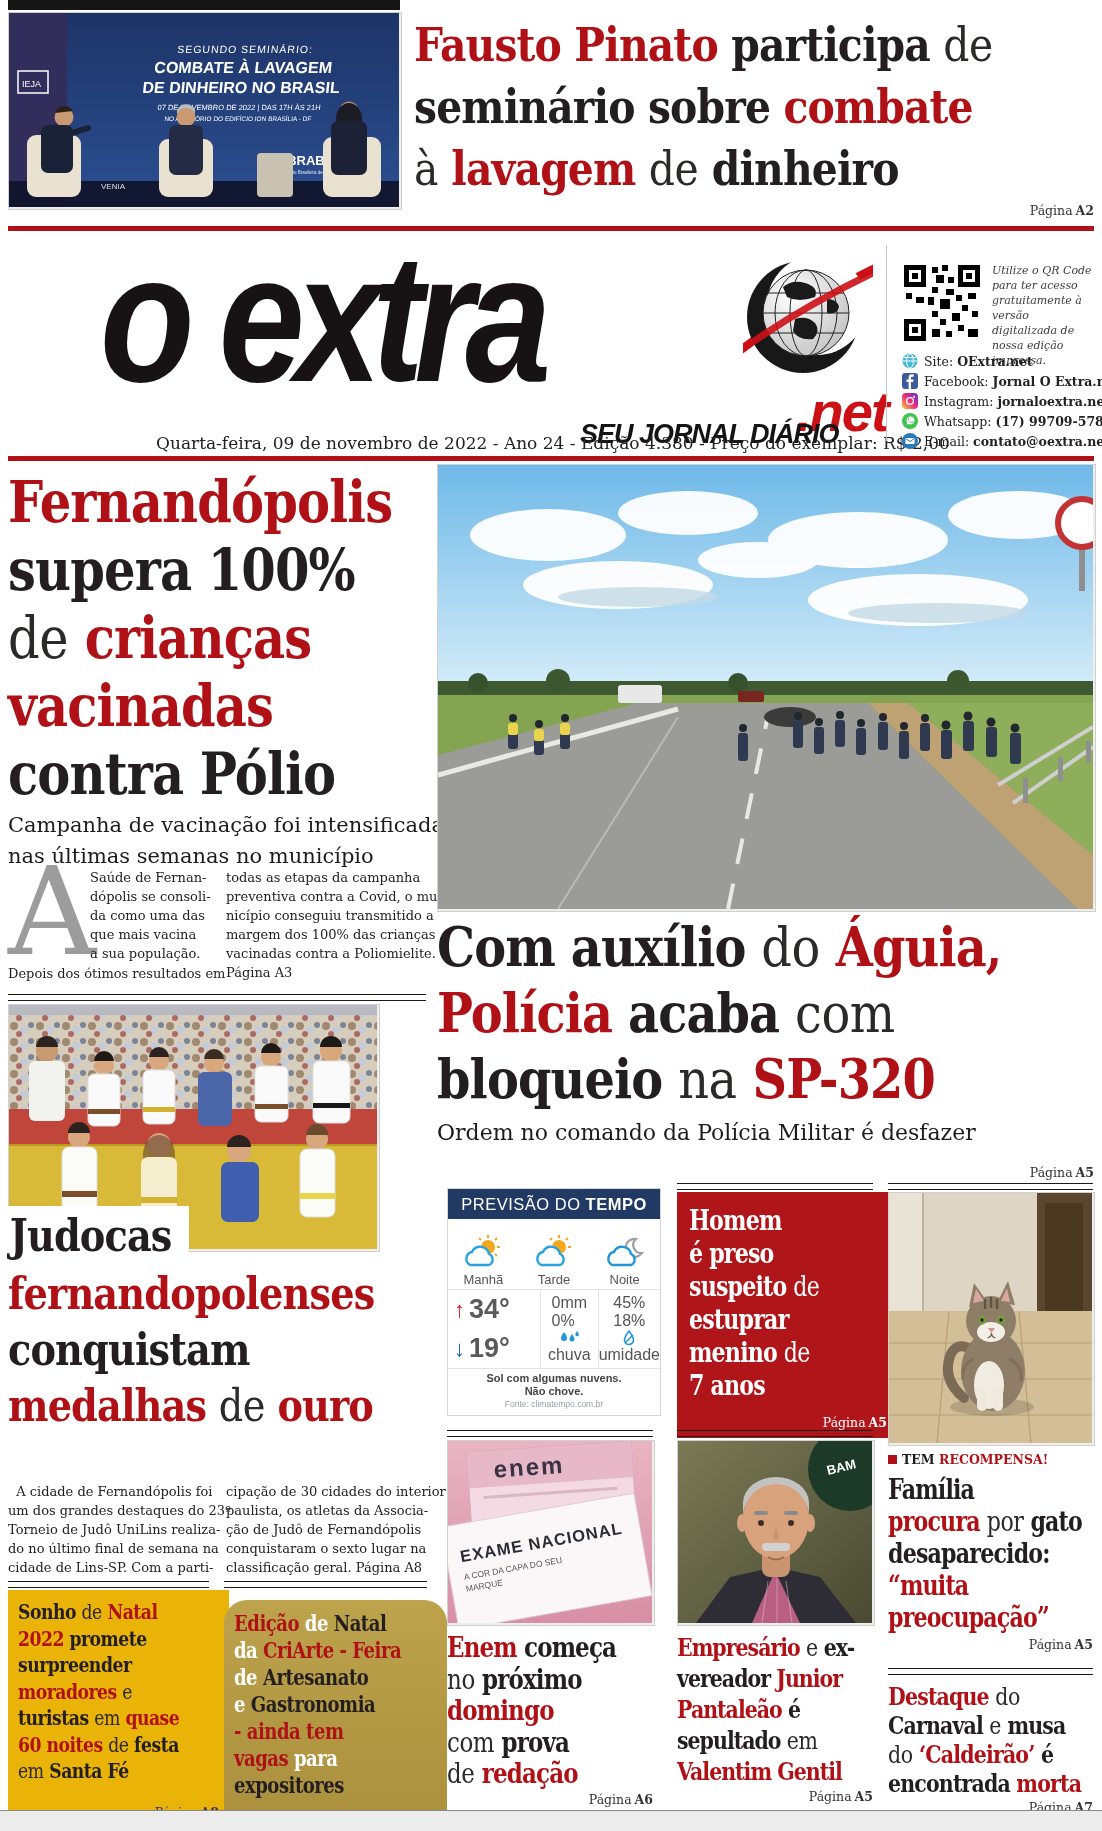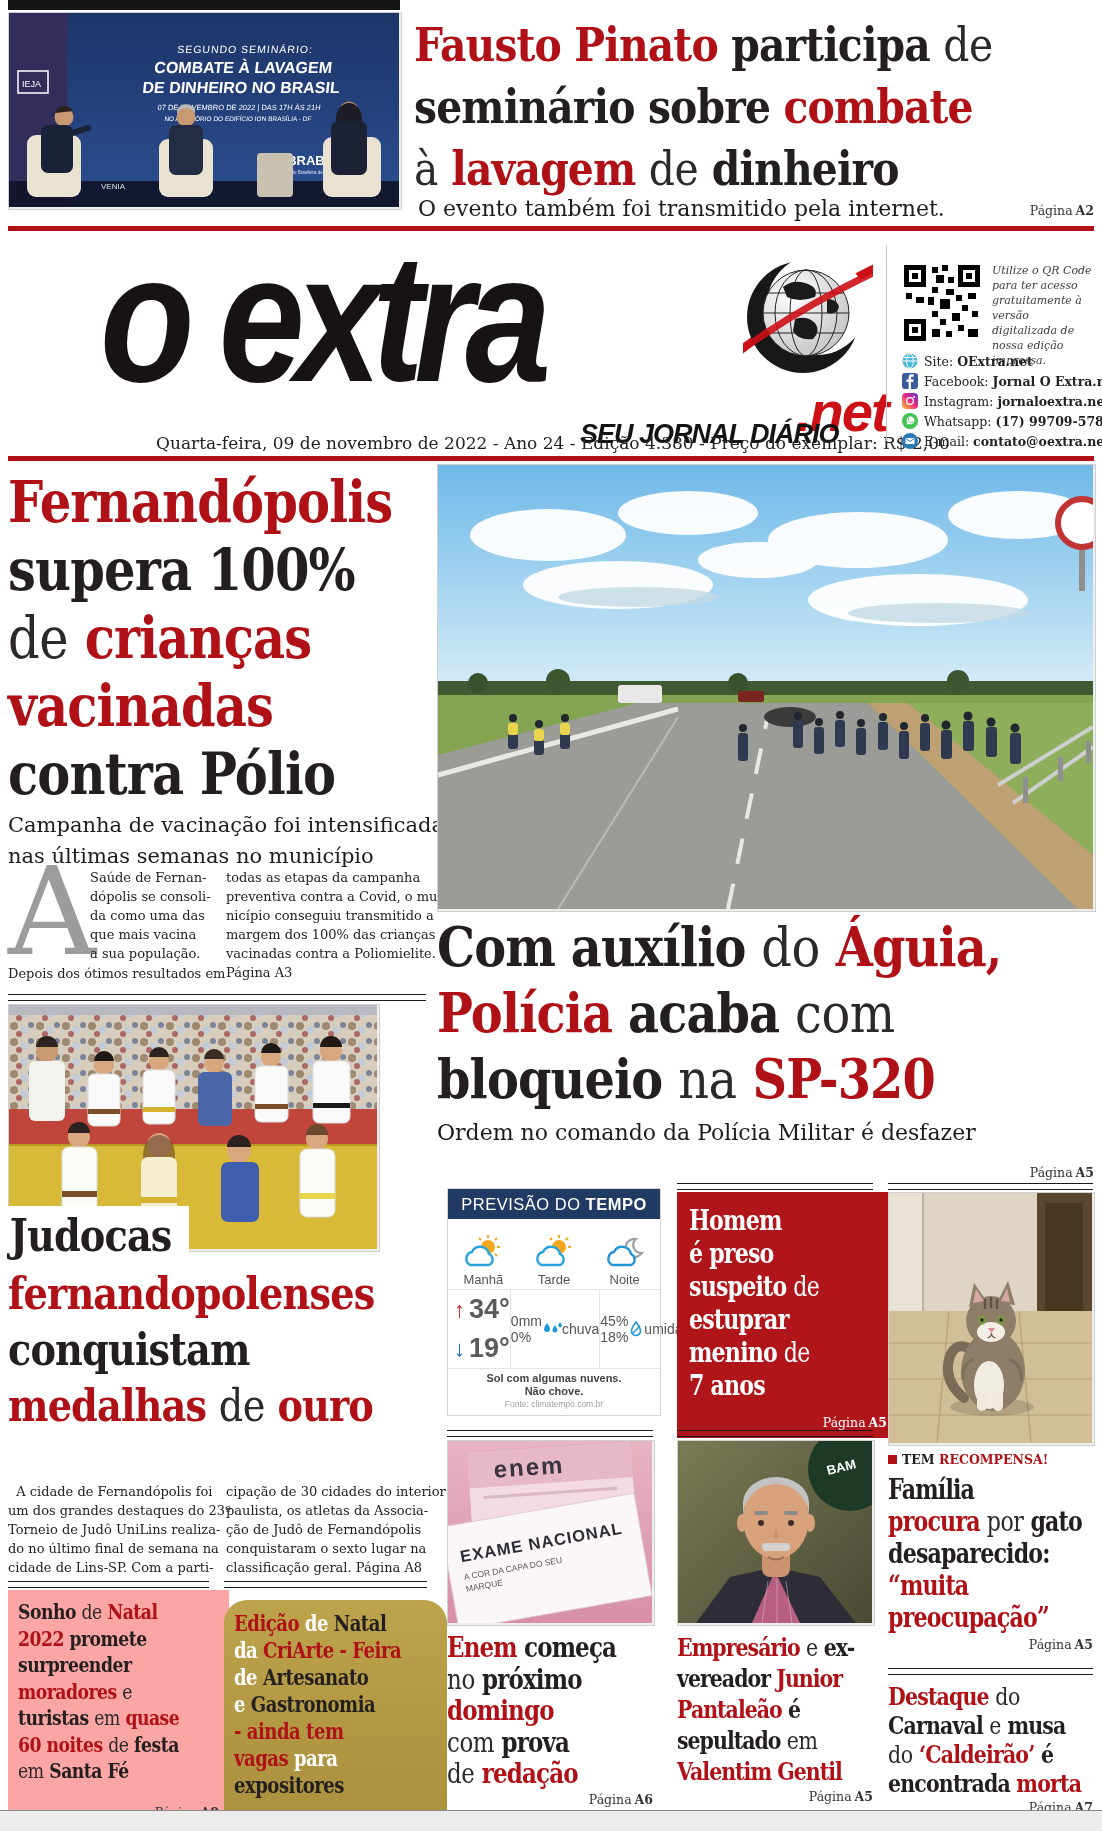--- a/index.html
+++ b/index.html
@@ -64,28 +64,28 @@
                 font-size:16.5px;letter-spacing:.5px;}
   #weather-head b{font-weight:700;}
   .w-icons{display:flex;height:70px;}
   .w-cell{flex:1;display:flex;flex-direction:column;align-items:center;justify-content:flex-end;padding-bottom:2px;}
   .w-cell .wlabel{font-size:13px;color:#555;margin-top:1px;}
   .w-temps{display:flex;border-top:1px solid #e4e4e4;height:78px;}
   .w-t-main{width:86px;display:flex;flex-direction:column;justify-content:space-around;padding-left:6px;border-right:1px solid #e4e4e4;}
   .w-t-row{display:flex;align-items:center;font-size:27px;font-weight:700;color:#5a5a5a;}
   .w-arrow{font-size:22px;margin-right:4px;font-weight:700;}
   .up{color:#d21f26;} .down{color:#1565c0;}
-  .w-t-sub{flex:1;display:flex;align-items:center;justify-content:space-between;padding:4px 0;font-size:14px;color:#555;}
+  .w-t-sub{flex:1;display:flex;flex-direction:column;align-items:center;justify-content:space-between;padding:4px 0;font-size:16px;color:#555;}
   .w-t-sub + .w-t-sub{border-left:1px solid #e4e4e4;}
   .w-summary{border-top:1px solid #e4e4e4;text-align:center;font-size:11px;font-weight:700;color:#444;padding:3px 0 1px;line-height:13px;}
   .w-source{font-size:8.5px;color:#9aa0a6;text-align:center;padding-bottom:2px;}
   
   #homem{background:#b0151a;padding:12px 12px;}
   
-  #natal-box{background:#fca5a5;padding:9px 10px;}
+  #natal-box{background:#eab308;padding:9px 10px;}
   #criarte-box{background:linear-gradient(180deg,#bda34c,#a98e3c);padding:10px 10px;}
   
   #cat-tag{font-size:12.5px;font-weight:700;}
   #cat-tag .sq{display:inline-block;width:9px;height:9px;background:#b01116;margin-right:5px;}
   #cat-tag .t1{color:#1c1c1c;} #cat-tag .t2{color:#b01116;}
   
   .photo{border:1px solid #d0d0d0;overflow:hidden;background:#eee;}
   .photo svg{display:block;}
   #footer{background:#ececec;border-top:1px solid #8a8a8a;}
   .topbar{background:#151515;}
@@ -139,21 +139,20 @@
       </g>
     </svg>
   </div>
 
   <div class="abs hl hl-top sx87" style="left:414px;top:14px;width:780px;">
       <div class="hl-line"><span class="seg c-r">Fausto Pinato</span> <span class="seg c-k">participa</span> <span class="seg c-l">de</span></div>
       <div class="hl-line"><span class="seg c-k">seminário sobre</span> <span class="seg c-r">combate</span></div>
       <div class="hl-line"><span class="seg c-l">à</span> <span class="seg c-r">lavagem</span> <span class="seg c-l">de</span> <span class="seg c-k">dinheiro</span></div>
     </div>
   <div class="abs" style="left:418px;top:196px;width:676px;height:26px;">
-    <span class="deck" style="font-size:22px;">O evento também foi transmitido pela internet.</span>
     <span class="pagina abs" style="right:0;top:7px;"><span class="plbl">Página</span><b>A2</b></span>
   </div>
 
   <div class="abs redrule" style="left:8px;top:226px;width:1086px;"></div>
 
   <div class="abs" style="left:8px;top:233px;width:1086px;height:221px;">
     <div class="abs" id="logo-text" style="left:92px;top:2px;">o extra</div>
     <div class="abs" style="left:735px;top:14px;">
       <svg width="130" height="132" viewBox="0 0 130 132">
         <defs>

